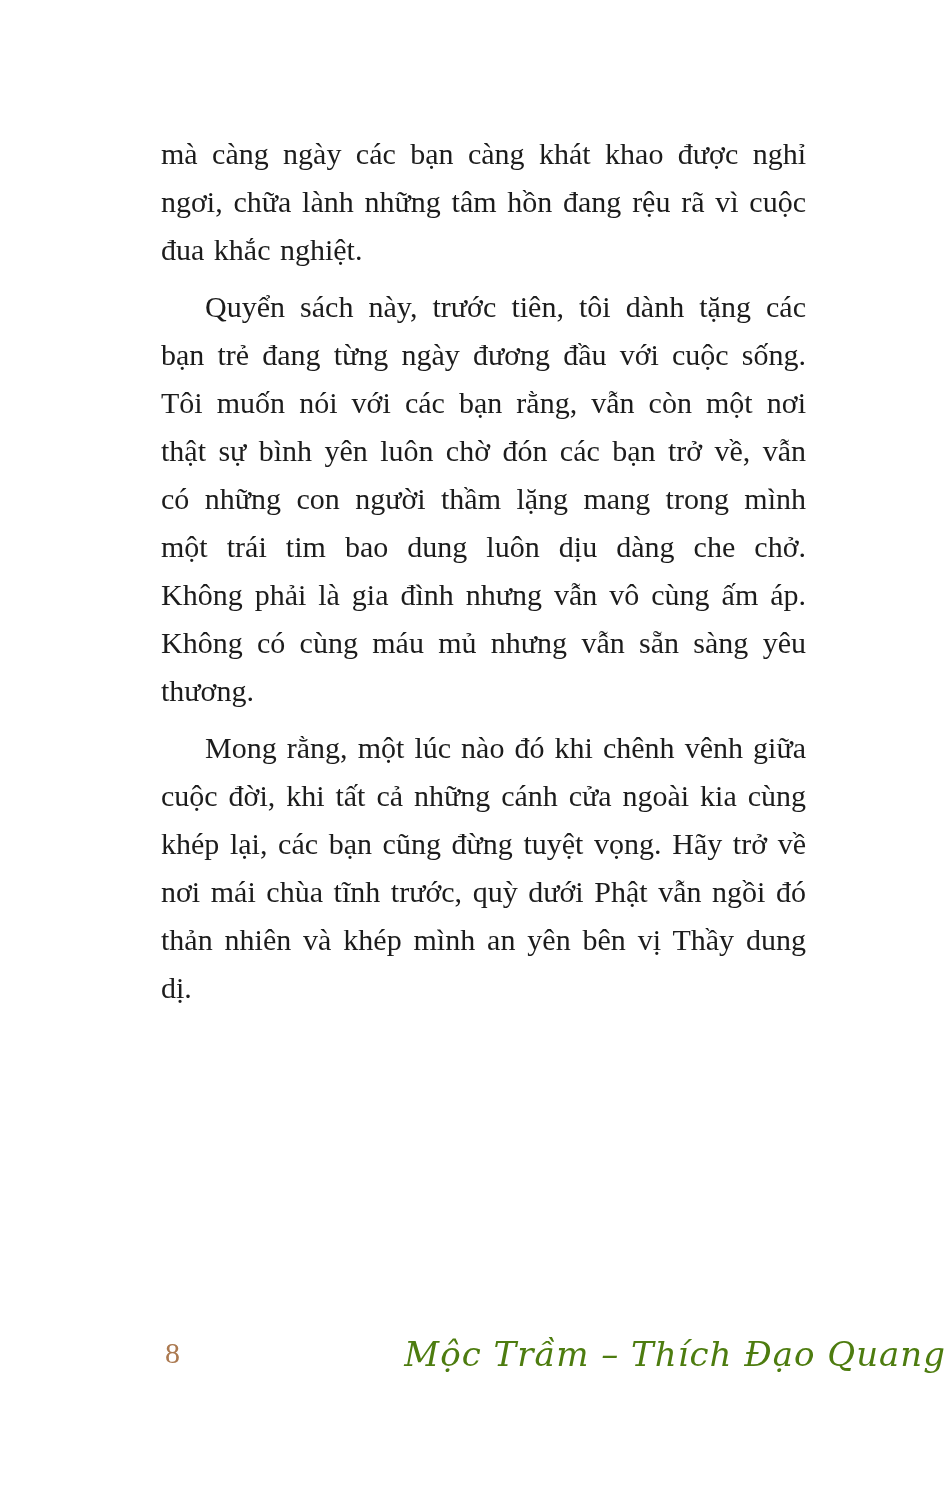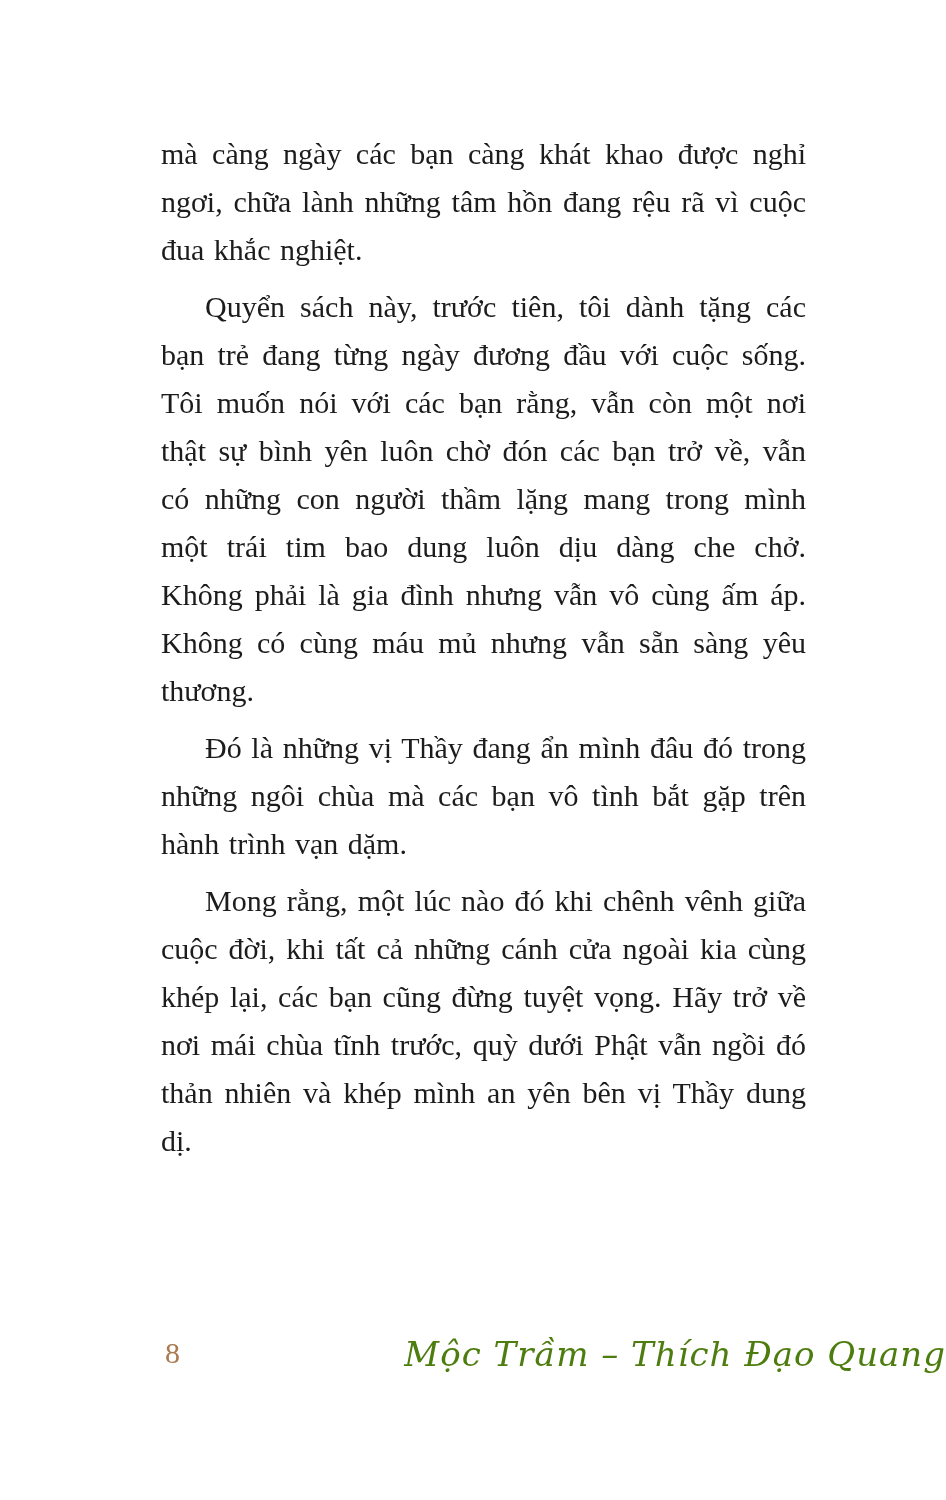--- a/index.html
+++ b/index.html
@@ -71,21 +71,20 @@
   }
 </style>
 </head>
 <body>
 
 <div class="book-page">
 
   <div class="text-block">
     <p class="continuation">mà càng ngày các bạn càng khát khao được nghỉ ngơi, chữa lành những tâm hồn đang rệu rã vì cuộc đua khắc nghiệt.</p>
     <p>Quyển sách này, trước tiên, tôi dành tặng các bạn trẻ đang từng ngày đương đầu với cuộc sống. Tôi muốn nói với các bạn rằng, vẫn còn một nơi thật sự bình yên luôn chờ đón các bạn trở về, vẫn có những con người thầm lặng mang trong mình một trái tim bao dung luôn dịu dàng che chở. Không phải là gia đình nhưng vẫn vô cùng ấm áp. Không có cùng máu mủ nhưng vẫn sẵn sàng yêu thương.</p>
-    <p>Đó là những vị Thầy đang ẩn mình đâu đó trong những ngôi chùa mà các bạn vô tình bắt gặp trên hành trình vạn dặm.</p>
     <p>Mong rằng, một lúc nào đó khi chênh vênh giữa cuộc đời, khi tất cả những cánh cửa ngoài kia cùng khép lại, các bạn cũng đừng tuyệt vọng. Hãy trở về nơi mái chùa tĩnh trước, quỳ dưới Phật vẫn ngồi đó thản nhiên và khép mình an yên bên vị Thầy dung dị.</p>
   </div>
 
   <div class="page-footer">
     <span class="page-number">8</span>
     <div class="running-title">Mộc Trầm – Thích Đạo Quang</div>
   </div>
 
 </div>
 

